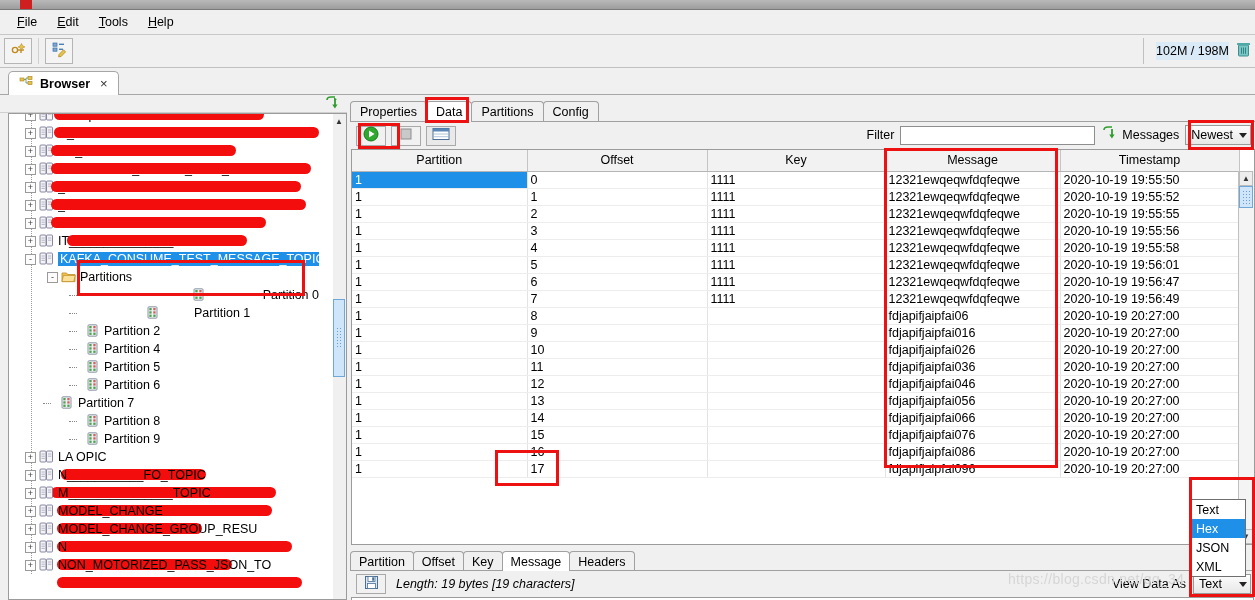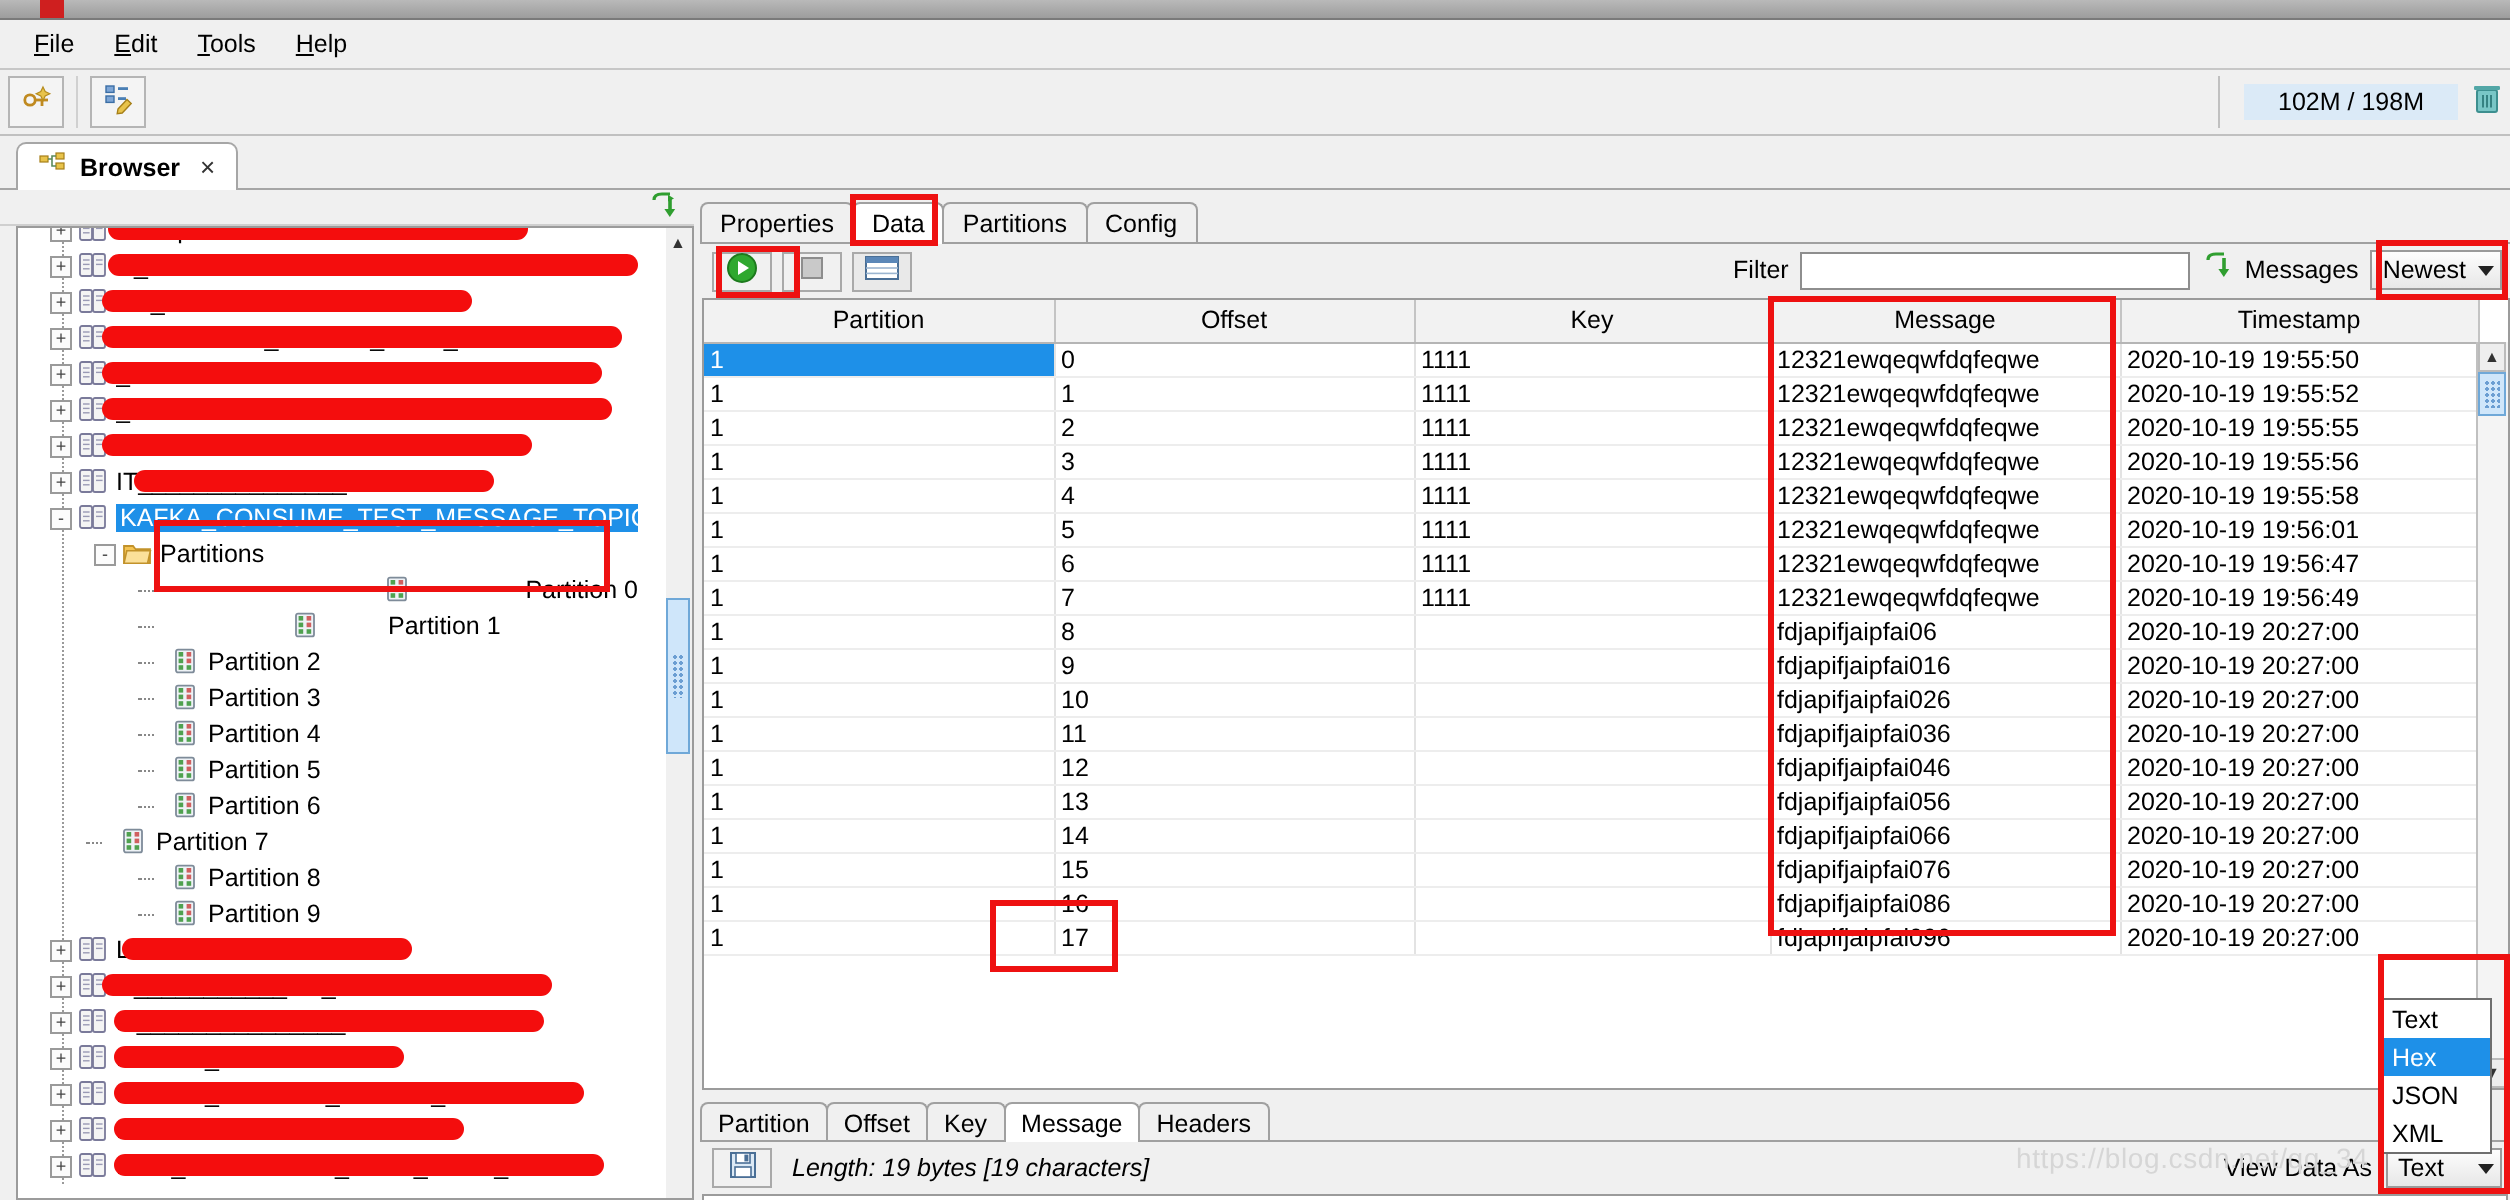--- a/index.html
+++ b/index.html
@@ -40,21 +40,21 @@
   .tbtn {
     width:28px; height:26px; border:1px solid #b5b5b5; background:#f4f4f4;
     display:flex; align-items:center; justify-content:center;
   }
   .tb-sep { width:1px; height:26px; background:#d0d0d0; margin:0 2px; }
   .mem {
     position:absolute; right:4px; top:38px; height:26px;
     display:flex; align-items:center; gap:7px;
     border-left:1px solid #c0c0c0; padding-left:12px;
   }
-  .mem-text { background:#dbeaf7; padding:2px 17px; font-size:12.5px; color:#000; }
+  .mem-text { background:#dbeaf7; padding:2px 0; font-size:12.5px; color:#000; }
 
   
   .tabstrip {
     position:absolute; left:0; top:68px; width:1255px; height:27px;
     background:#f0f0f0;
     border-bottom:1px solid #a6a6a6;
   }
   .etab {
     position:absolute; left:8px; top:3px; height:24px;
     background:#fff; border:1px solid #a6a6a6; border-bottom:none;
@@ -457,34 +457,20 @@
             <span class="ticon"><svg width="15" height="13" viewBox="0 0 15 13">
                 <rect x="3" y="0.8" width="9" height="11.4" rx="1" fill="#eef2f6" stroke="#7e8b99" stroke-width=".9"></rect>
                 <rect x="4.3" y="2" width="2.3" height="2.3" fill="#4fa14f"></rect>
                 <rect x="8.3" y="2" width="2.3" height="2.3" fill="#d06060"></rect>
                 <rect x="4.3" y="5.3" width="2.3" height="2.3" fill="#4fa14f"></rect>
                 <rect x="8.3" y="5.3" width="2.3" height="2.3" fill="#d06060"></rect>
                 <rect x="4.3" y="8.6" width="2.3" height="2.3" fill="#4fa14f"></rect>
                 <rect x="8.3" y="8.6" width="2.3" height="2.3" fill="#4fa14f"></rect>
               </svg></span>
             <span class="tlabel">Partition 2</span>
-          </div>
-          <div class="trow" style="padding-left: 60px;">
-            <span class="dots"></span>
-            <span style="width:6px;flex:none"></span>
-            <span class="ticon"><svg width="15" height="13" viewBox="0 0 15 13">
-                <rect x="3" y="0.8" width="9" height="11.4" rx="1" fill="#eef2f6" stroke="#7e8b99" stroke-width=".9"></rect>
-                <rect x="4.3" y="2" width="2.3" height="2.3" fill="#4fa14f"></rect>
-                <rect x="8.3" y="2" width="2.3" height="2.3" fill="#d06060"></rect>
-                <rect x="4.3" y="5.3" width="2.3" height="2.3" fill="#4fa14f"></rect>
-                <rect x="8.3" y="5.3" width="2.3" height="2.3" fill="#d06060"></rect>
-                <rect x="4.3" y="8.6" width="2.3" height="2.3" fill="#4fa14f"></rect>
-                <rect x="8.3" y="8.6" width="2.3" height="2.3" fill="#4fa14f"></rect>
-              </svg></span>
-            <span class="tlabel">Partition 3</span>
           </div>
           <div class="trow" style="padding-left: 60px;">
             <span class="dots"></span>
             <span style="width:6px;flex:none"></span>
             <span class="ticon"><svg width="15" height="13" viewBox="0 0 15 13">
                 <rect x="3" y="0.8" width="9" height="11.4" rx="1" fill="#eef2f6" stroke="#7e8b99" stroke-width=".9"></rect>
                 <rect x="4.3" y="2" width="2.3" height="2.3" fill="#4fa14f"></rect>
                 <rect x="8.3" y="2" width="2.3" height="2.3" fill="#d06060"></rect>
                 <rect x="4.3" y="5.3" width="2.3" height="2.3" fill="#4fa14f"></rect>
                 <rect x="8.3" y="5.3" width="2.3" height="2.3" fill="#d06060"></rect>

